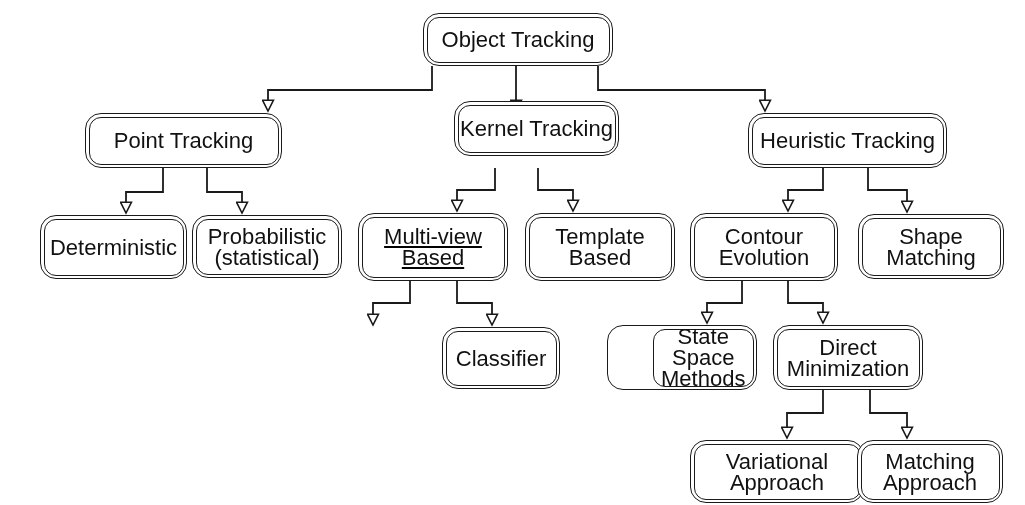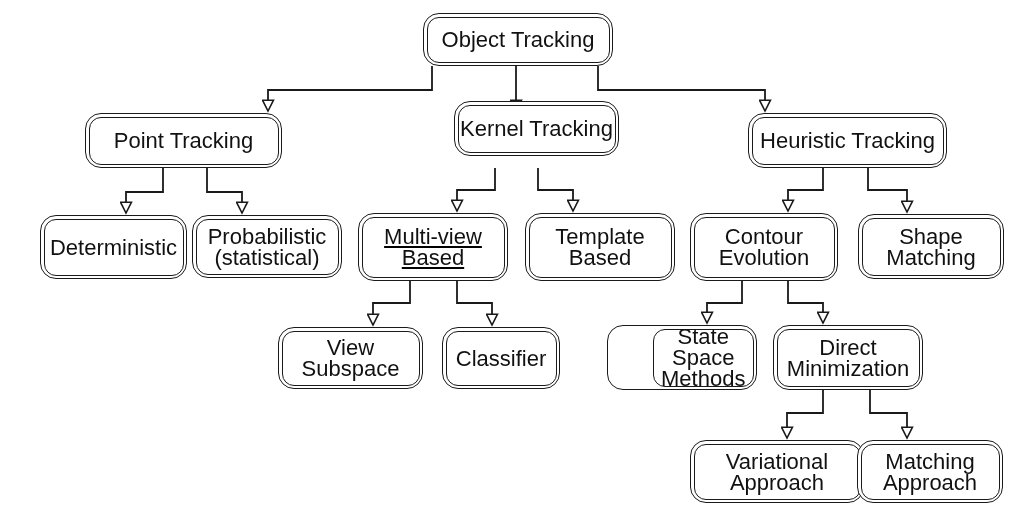--- a/index.html
+++ b/index.html
@@ -130,26 +130,20 @@
     </div>
   </div>
 
   <div class="node" style="left:858px; top:214px; width:146px; height:65px;">
     <div class="node-border">
       <span class="node-label">Shape
 Matching</span>
     </div>
   </div>
 
-  <div class="node" style="left:278px; top:327px; width:145px; height:62px;">
-    <div class="node-border">
-      <span class="node-label">View
-Subspace</span>
-    </div>
-  </div>
 
   <div class="node" style="left:442px; top:327px; width:118px; height:62px;">
     <div class="node-border">
       <span class="node-label">Classifier</span>
     </div>
   </div>
 
   <div class="node" style="left:607px; top:325px; width:150px; height:65px;padding-left:45px;">
     <div class="node-border">
       <span class="node-label">State Space

